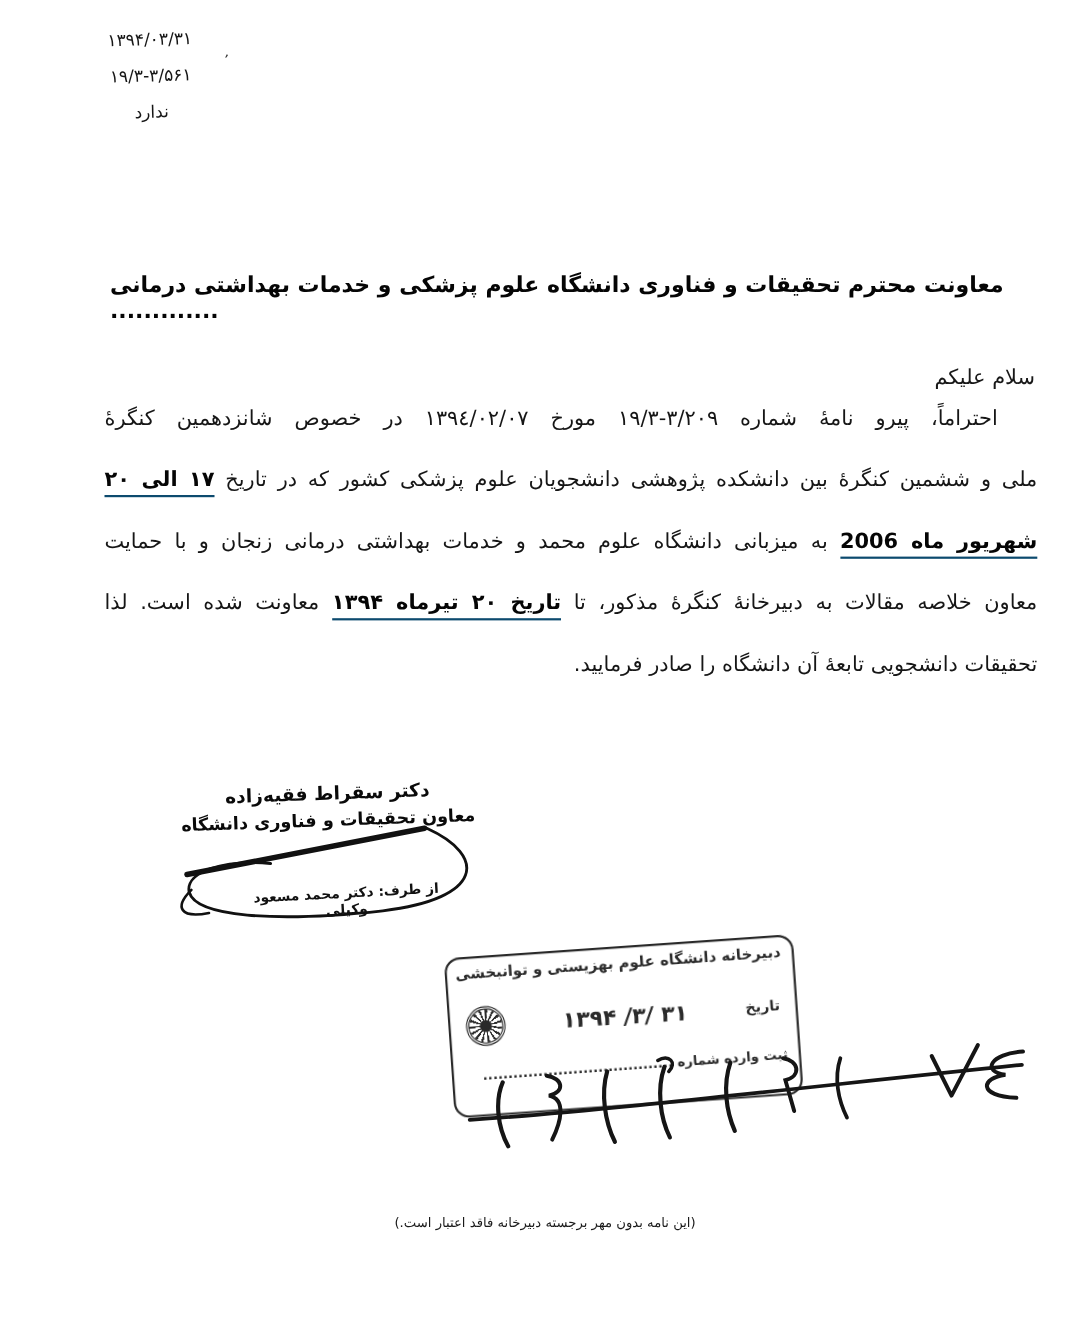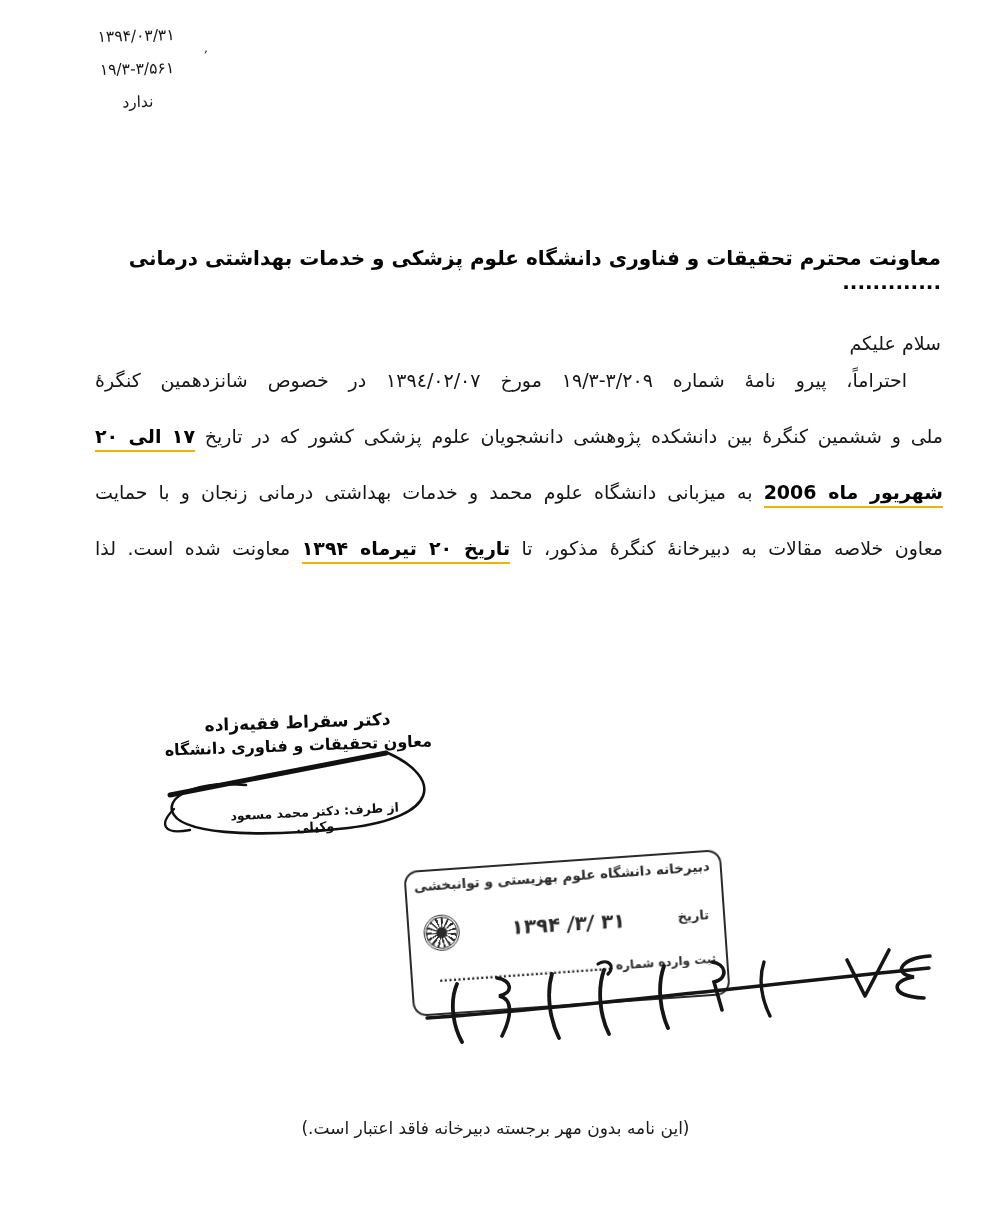--- a/index.html
+++ b/index.html
@@ -19,41 +19,41 @@
     transform:rotate(-1.5deg);color:#161616;
   }
   .meta .num{direction:ltr;unicode-bidi:isolate;display:inline-block;}
   .tiny-mark{
     position:absolute;left:203px;top:48px;font-size:13px;color:#333;
     transform:rotate(12deg);
   }
   
   .heading{
     position:absolute;right:50px;left:100px;top:246px;
-    text-align:right;font-size:20px;font-weight:700;color:#050505;
+    text-align:left;font-size:20px;font-weight:700;color:#050505;
     letter-spacing:.1px;
   }
   .greeting{
     position:absolute;right:50px;top:332px;font-size:19px;color:#181818;
   }
   
   .body-block{
     position:absolute;right:48px;left:95px;top:352px;
     font-size:19px;line-height:56px;color:#161616;
   }
   .bline{
     text-align:justify;text-align-last:justify;
     height:56px;overflow:visible;white-space:nowrap;
   }
   .bline.justify-soft{white-space:normal;}
   .bline.first{text-indent:36px;}
   .bline.last{text-align-last:right;}
   .hl{
     font-weight:700;color:#050505;
-    border-bottom:2px solid #eab308;padding-bottom:3px;
+    border-bottom:2px solid #0c4a6e;padding-bottom:3px;
   }
   
   .sig-block{
     position:absolute;left:158px;top:710px;width:280px;
     text-align:center;transform:rotate(-2deg);color:#0a0a0a;
   }
   .sig-name{font-size:17px;font-weight:700;line-height:24px;}
   .sig-role{font-size:16px;font-weight:700;line-height:24px;}
   .sig-svg{position:absolute;left:148px;top:733px;pointer-events:none;}
   .sig-behalf{
@@ -93,21 +93,21 @@
     flex:0 0 auto;
   }
   .stamp-entryrow{
     margin-top:20px;font-size:12px;font-weight:700;white-space:nowrap;
     overflow:hidden;
   }
   .scribble-svg{position:absolute;left:402px;top:938px;pointer-events:none;}
   
   .footer-note{
     position:absolute;left:0;right:0;top:1104px;
-    text-align:center;font-size:17px;color:#1a1a1a;margin-top:14px;
+    text-align:center;font-size:12px;color:#1a1a1a;
   }
 </style>
 </head>
 <body>
 
 <div class="page">
 
   <div class="meta">
     <div><span class="num">⁦۱۳۹۴/۰۳/۳۱⁩</span></div>
     <div><span class="num">⁦۱۹/۳-۳/۵۶۱⁩</span></div>
@@ -117,20 +117,21 @@
 
   <div class="heading">معاونت محترم تحقیقات و فناوری دانشگاه علوم پزشکی و خدمات بهداشتی درمانی .............</div>
 
   <div class="greeting">سلام علیکم</div>
 
   <div class="body-block">
     <div class="bline first justify-soft"><span>احتراماً، پیرو نامهٔ شماره ⁦۱۹/۳-۳/۲۰۹⁩ مورخ ⁦۱۳۹٤/۰۲/۰۷⁩ در خصوص شانزدهمین کنگرهٔ</span></div>
     <div class="bline justify-soft"><span>ملی و ششمین کنگرهٔ بین دانشکده پژوهشی دانشجویان علوم پزشکی کشور که در تاریخ </span><span class="hl">۱۷ الی ۲۰</span></div>
     <div class="bline justify-soft"><span class="hl">شهریور ماه 2006</span><span> به میزبانی دانشگاه علوم محمد و خدمات بهداشتی درمانی زنجان و با حمایت</span></div>
     <div class="bline justify-soft"><span>معاون خلاصه مقالات به دبیرخانهٔ کنگرهٔ مذکور، تا </span><span class="hl">تاریخ ۲۰ تیرماه ۱۳۹۴</span><span> معاونت شده است. لذا</span></div>
+    <div class="bline last"><span>تحقیقات دانشجویی تابعهٔ آن دانشگاه را صادر فرمایید.</span></div>
   </div>
 
   <div class="sig-block">
     <div class="sig-name">دکتر سقراط فقیه‌زاده</div>
     <div class="sig-role">معاون تحقیقات و فناوری دانشگاه</div>
   </div>
   <svg class="sig-svg" width="300" height="110" viewBox="0 0 300 110">
     <path d="M 22,62 L 238,20" stroke="#111" stroke-width="5" fill="none" stroke-linecap="round"></path>
     <path d="M 240,20 C 295,45 292,84 200,95 C 100,106 30,100 24,78 C 20,60 55,48 98,52" stroke="#111" stroke-width="2.6" fill="none" stroke-linecap="round"></path>
     <path d="M 26,76 C 10,92 16,102 42,97" stroke="#111" stroke-width="2.4" fill="none" stroke-linecap="round"></path>

